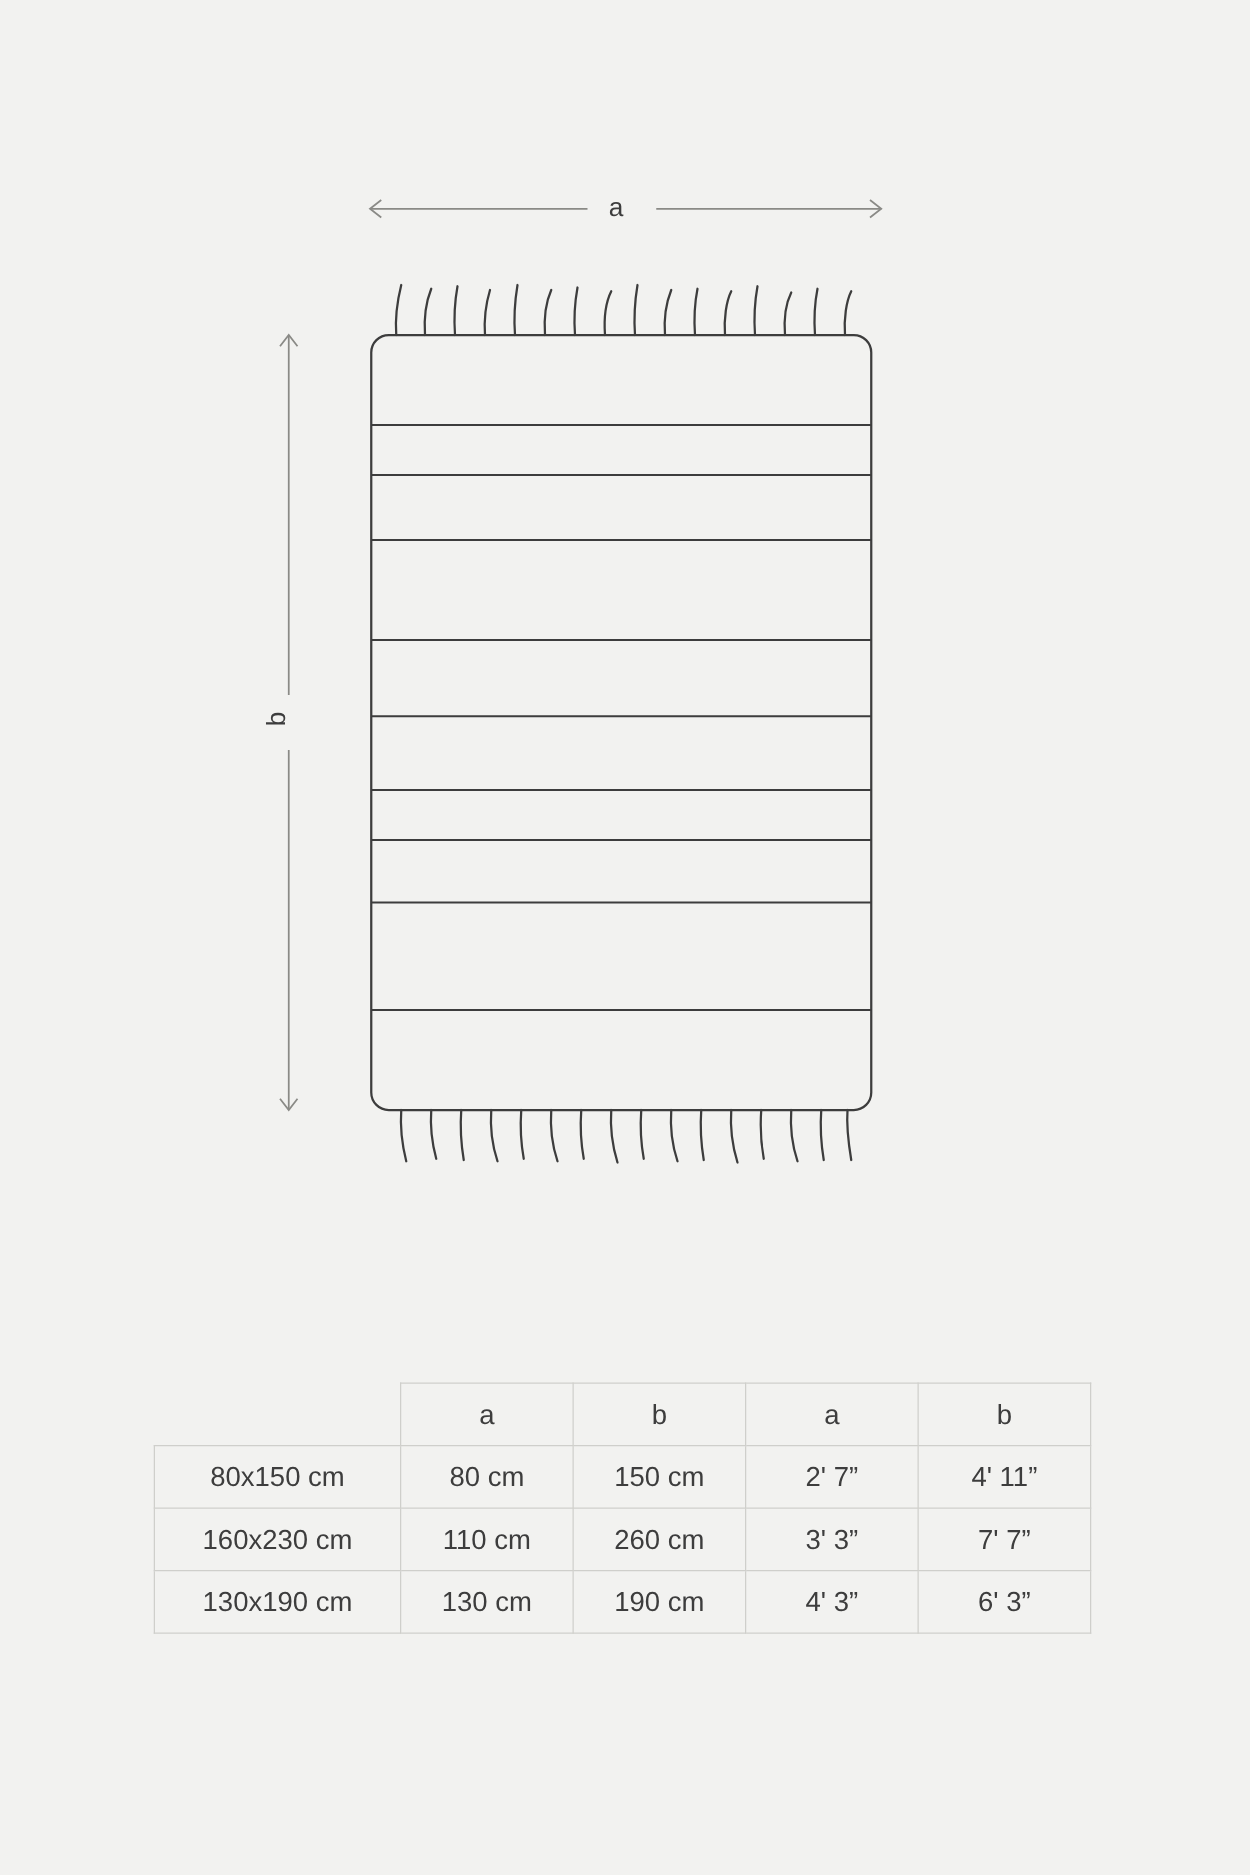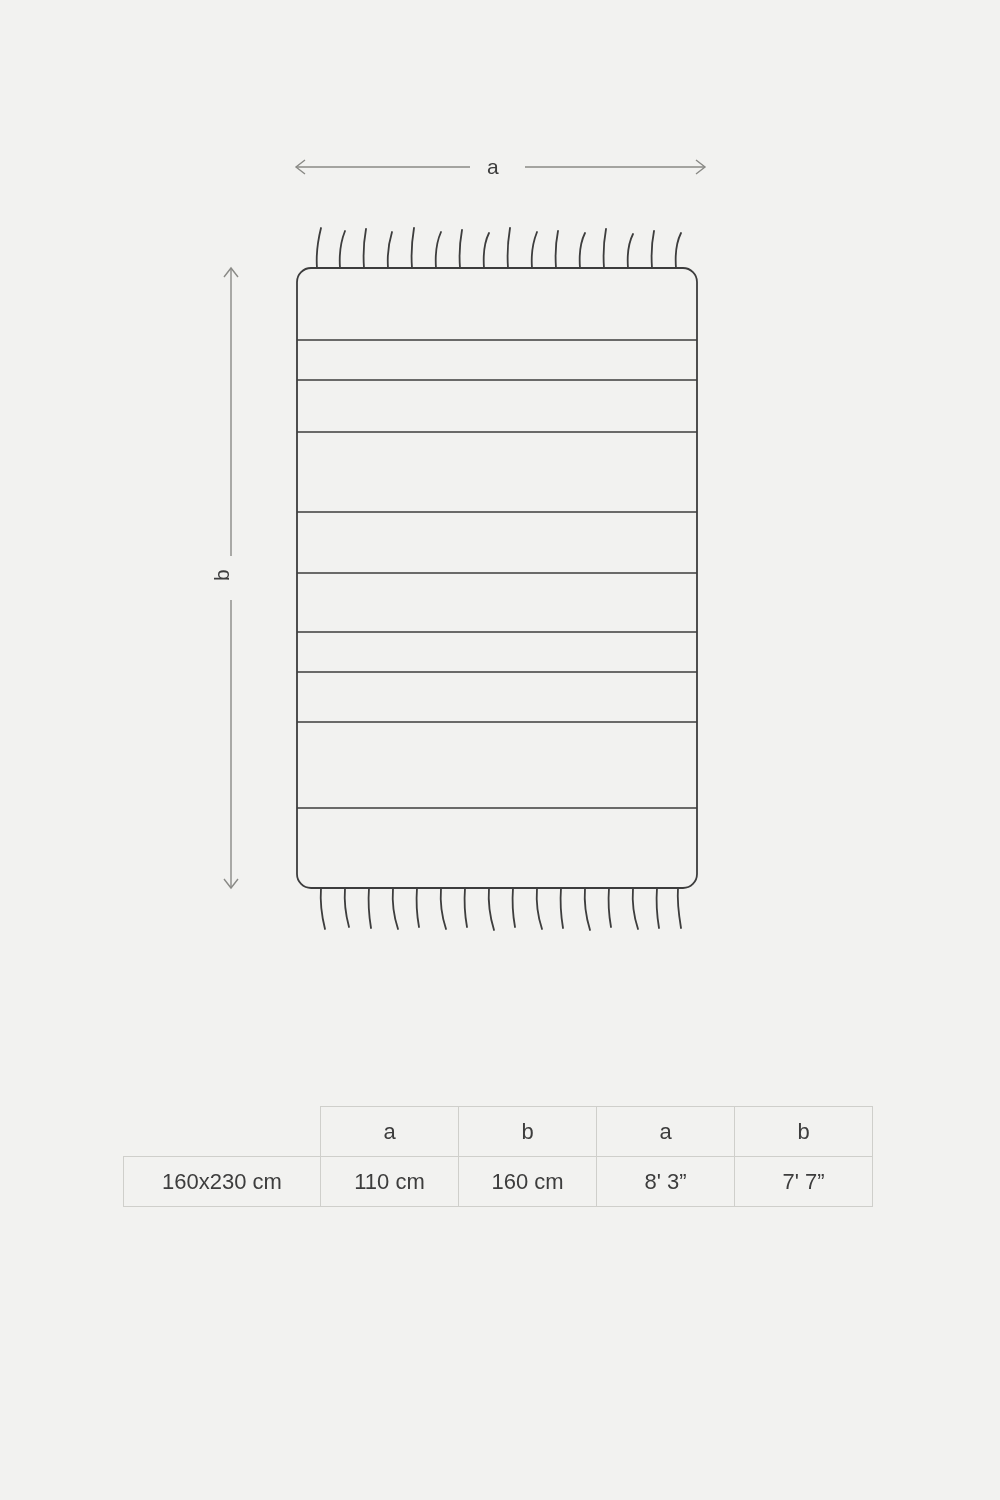--- a/index.html
+++ b/index.html
@@ -155,20 +155,34 @@
     <tr>
       <td class="spacer col-label"></td>
       <th class="col-val">a</th>
       <th class="col-val">b</th>
       <th class="col-val">a</th>
       <th class="col-val">b</th>
     </tr>
   </thead>
   <tbody>
     <tr>
+      <td class="col-label">80x150 cm</td>
+      <td class="col-val">80 cm</td>
+      <td class="col-val">150 cm</td>
+      <td class="col-val">2' 7”</td>
+      <td class="col-val">4' 11”</td>
+    </tr>
+    <tr>
       <td class="col-label">160x230 cm</td>
       <td class="col-val">110 cm</td>
-      <td class="col-val">160 cm</td>
-      <td class="col-val">8' 3”</td>
+      <td class="col-val">260 cm</td>
+      <td class="col-val">3' 3”</td>
       <td class="col-val">7' 7”</td>
+    </tr>
+    <tr>
+      <td class="col-label">130x190 cm</td>
+      <td class="col-val">130 cm</td>
+      <td class="col-val">190 cm</td>
+      <td class="col-val">4' 3”</td>
+      <td class="col-val">6' 3”</td>
     </tr>
   </tbody>
 </table>
 
 </body></html>

